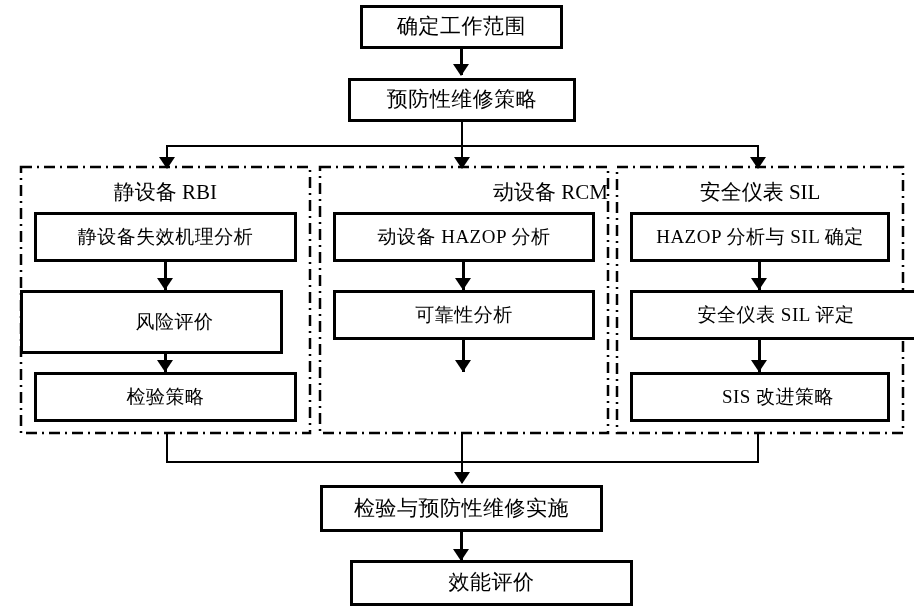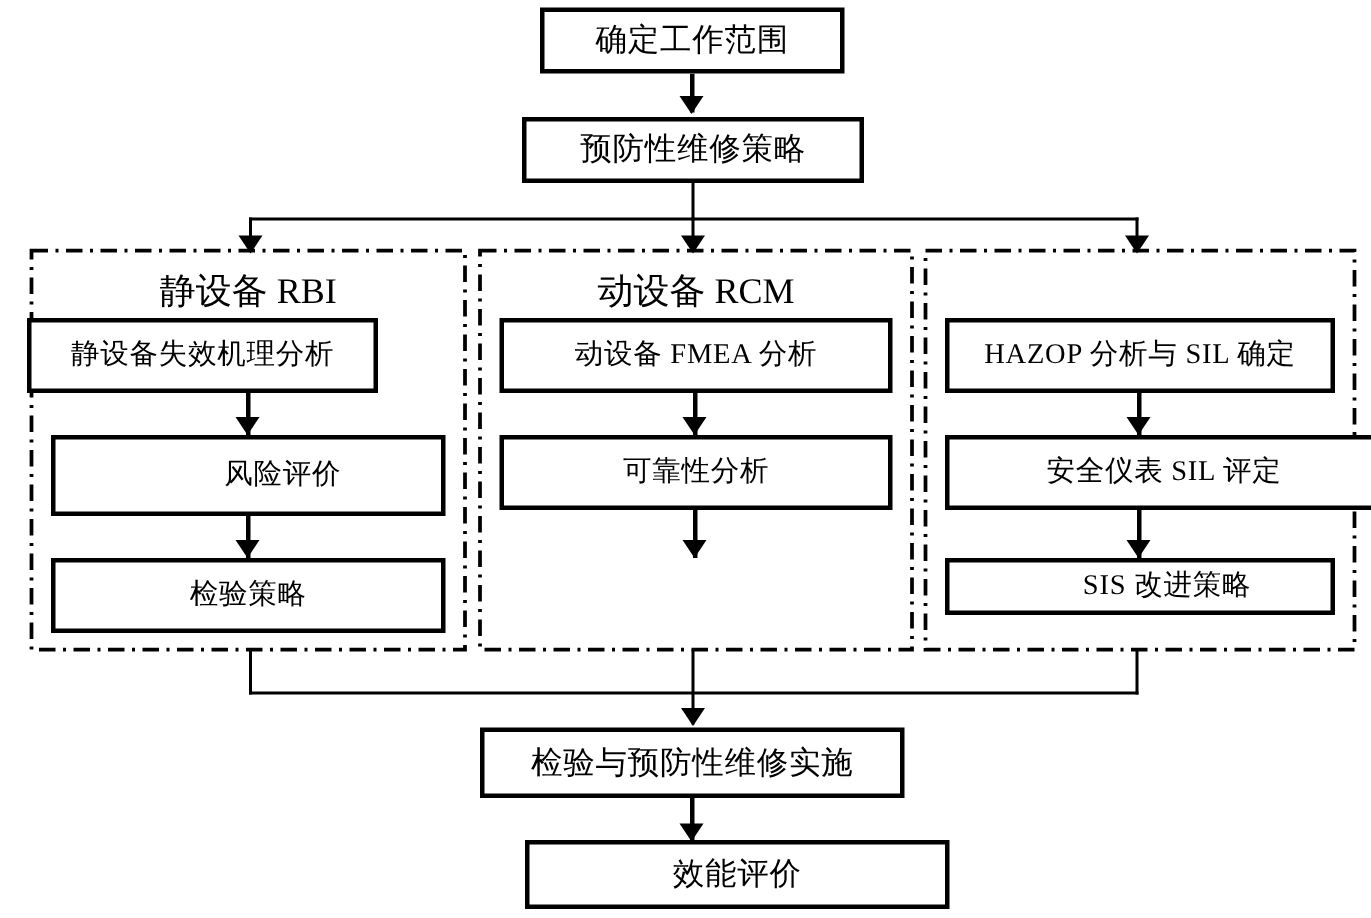--- a/index.html
+++ b/index.html
@@ -33,21 +33,21 @@
     font-size: 21px;
     letter-spacing: 0.5px;
     z-index: 3;
   }
   .pbox.inner { border-width: 3px; font-size: 19px; }
   .group-title {
     position: absolute;
     left: 0;
     right: 17px;
     text-align: center;
-    font-size: 24px;
+    font-size: 21px;
     z-index: 4;
   }
 
   
   .vline {
     position: absolute;
     width: 3px;
     background: #000000;
     z-index: 2;
   }
@@ -99,67 +99,70 @@
   <svg class="dashframe" width="914" height="612">
     <rect x="21" y="167" width="289" height="266" fill="#ffffff" stroke="#000000" stroke-width="2.5" stroke-dasharray="11,5,2,5"></rect>
     <rect x="320" y="167" width="288" height="266" fill="#ffffff" stroke="#000000" stroke-width="2.5" stroke-dasharray="11,5,2,5"></rect>
     <rect x="617" y="167" width="286" height="266" fill="#ffffff" stroke="#000000" stroke-width="2.5" stroke-dasharray="11,5,2,5"></rect>
   </svg>
 
   <div class="group-title" style="left:21px; top:178px; width:289px;">
     <span>静设备 RBI</span>
   </div>
 
-  <div class="pbox inner" style="left:18px; top:212px; width:234px; height:50px;">
+  <div class="pbox inner" style="left:34px; top:212px; width:263px; height:50px;">
     <span>静设备失效机理分析</span>
   </div>
   <div class="vline" style="left:164px; top:262px; height:28px;"></div>
   <div class="arrowhead" style="left:157px; top:278px;"></div>
 
-  <div class="pbox inner" style="left:34px; top:290px; width:263px; height:54px;padding-left:46px;">
+  <div class="pbox inner" style="left:20px; top:290px; width:263px; height:64px;padding-left:46px;">
     <span>风险评价</span>
   </div>
   <div class="vline" style="left:164px; top:340px; height:32px;"></div>
   <div class="arrowhead" style="left:157px; top:360px;"></div>
 
   <div class="pbox inner" style="left:34px; top:372px; width:263px; height:50px;">
     <span>检验策略</span>
   </div>
 
-  <div class="group-title" style="left:320px; top:178px; width:288px;">
+  <div class="group-title" style="left:320px; top:178px; width:288px;text-align:right;">
     <span>动设备 RCM</span>
   </div>
 
   <div class="pbox inner" style="left:333px; top:212px; width:262px; height:50px;">
-    <span>动设备 FMEA 分析</span>
+    <span>动设备 HAZOP 分析</span>
   </div>
   <div class="vline" style="left:462px; top:262px; height:28px;"></div>
   <div class="arrowhead" style="left:455px; top:278px;"></div>
 
   <div class="pbox inner" style="left:333px; top:290px; width:262px; height:50px;">
     <span>可靠性分析</span>
   </div>
   <div class="vline" style="left:462px; top:340px; height:32px;"></div>
   <div class="arrowhead" style="left:455px; top:360px;"></div>
 
 
+  <div class="group-title" style="left:617px; top:178px; width:286px;">
+    <span>安全仪表 SIL</span>
+  </div>
 
   <div class="pbox inner" style="left:630px; top:212px; width:260px; height:50px;">
     <span>HAZOP 分析与 SIL 确定</span>
   </div>
   <div class="vline" style="left:758px; top:262px; height:28px;"></div>
   <div class="arrowhead" style="left:751px; top:278px;"></div>
 
   <div class="pbox inner" style="left:630px; top:290px; width:292px; height:50px;">
     <span>安全仪表 SIL 评定</span>
   </div>
   <div class="vline" style="left:758px; top:340px; height:32px;"></div>
   <div class="arrowhead" style="left:751px; top:360px;"></div>
 
-  <div class="pbox inner" style="left:630px; top:372px; width:260px; height:38px;padding-left:36px;">
+  <div class="pbox inner" style="left:630px; top:372px; width:260px; height:50px;padding-left:36px;">
     <span>SIS 改进策略</span>
   </div>
 
   <div class="vline thin" style="left:166px; top:433px; width:2px; height:30px;"></div>
   <div class="vline thin" style="left:757px; top:433px; width:2px; height:30px;"></div>
   <div class="hline thinh" style="left:166px; top:461px; width:593px; height:2px;"></div>
   <div class="vline thin" style="left:461px; top:433px; width:2px; height:50px;"></div>
   <div class="arrowhead" style="left:454px; top:472px;"></div>
 
   <div class="pbox" style="left:320px; top:485px; width:283px; height:47px;">

